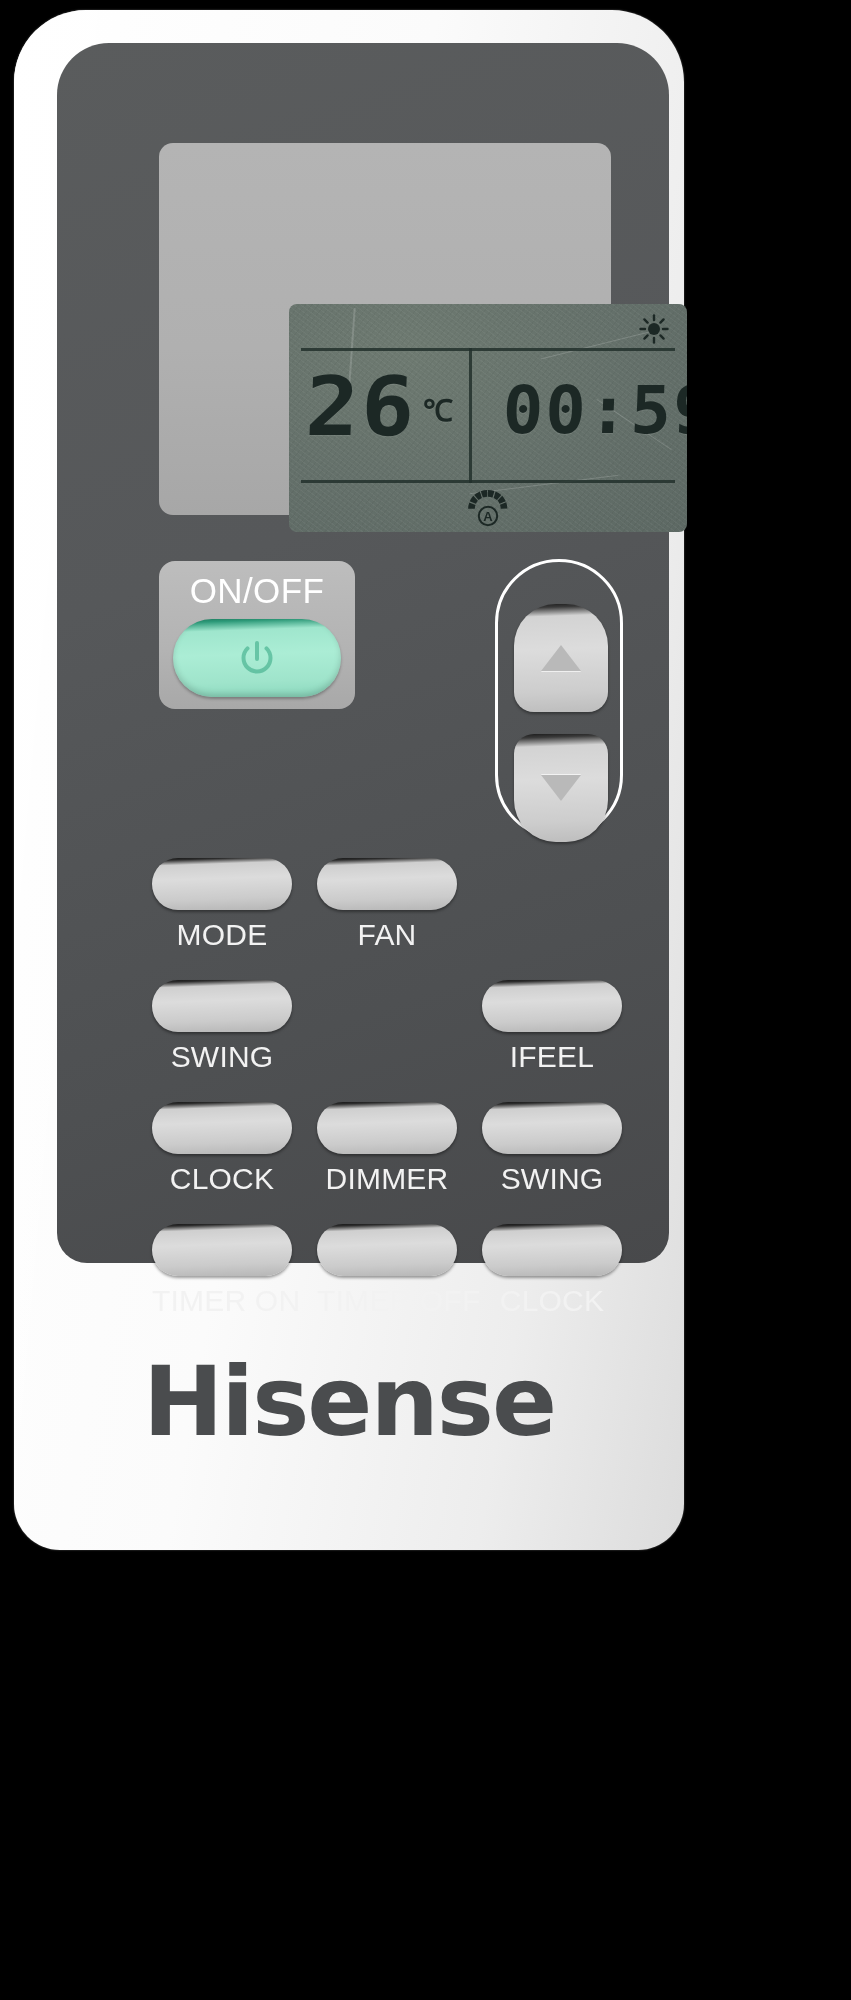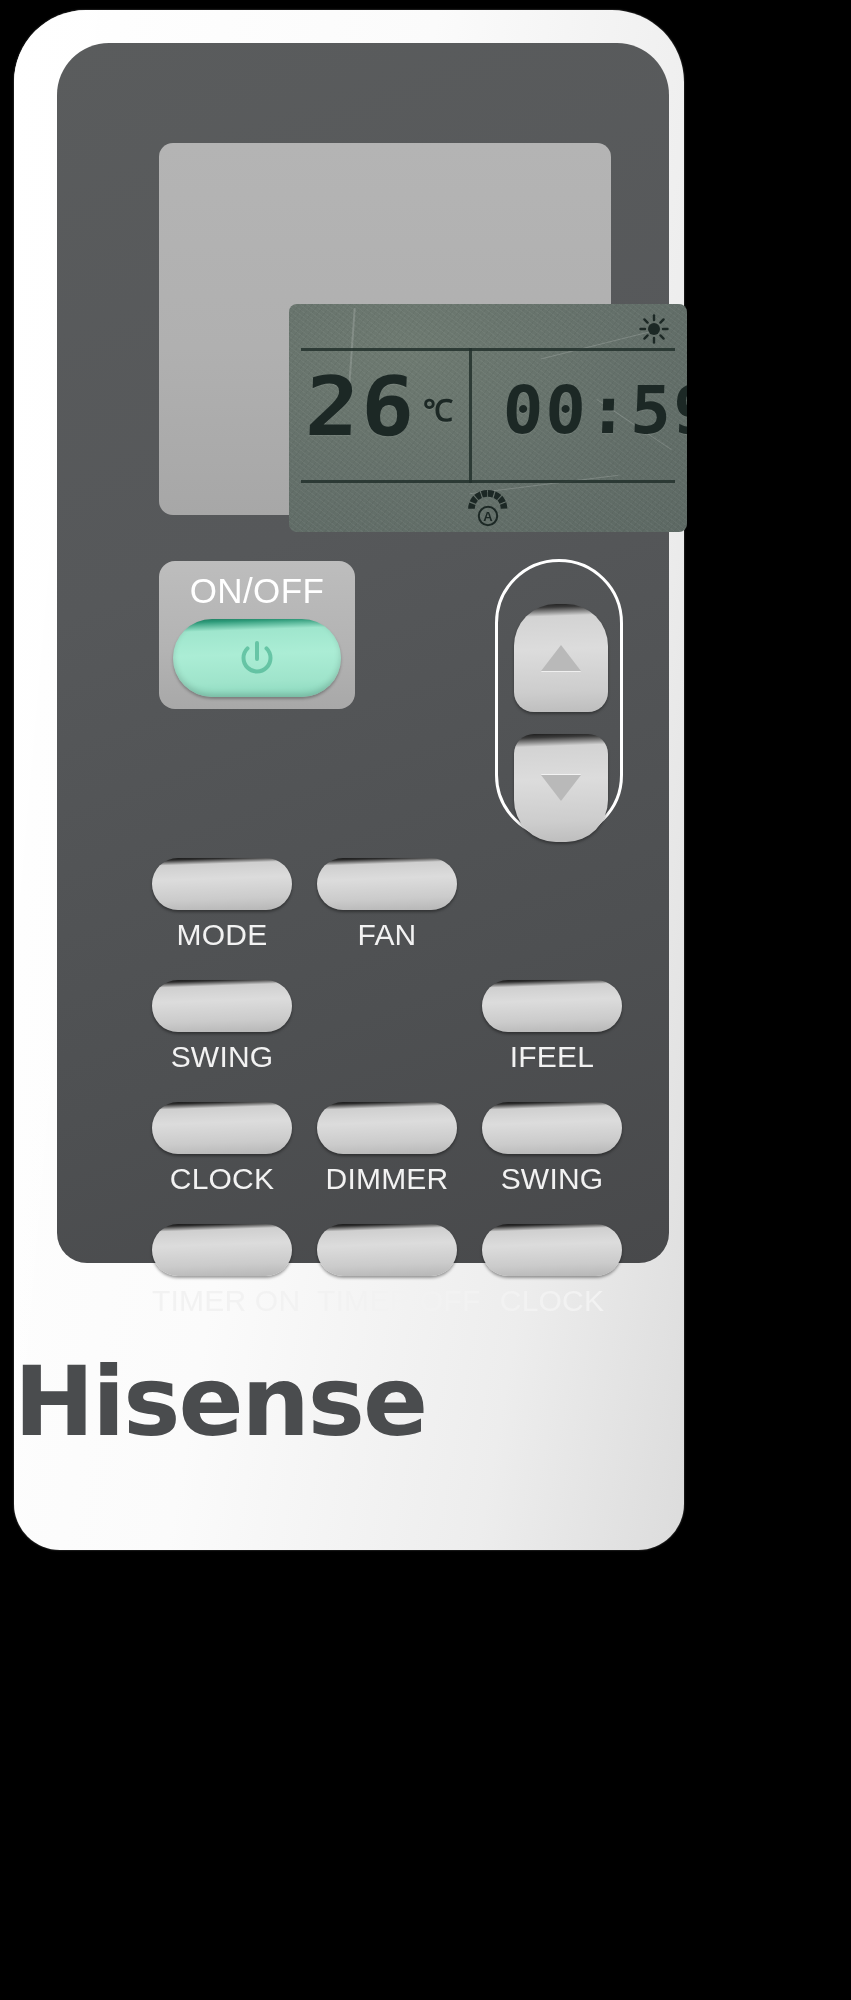--- a/index.html
+++ b/index.html
@@ -239,20 +239,21 @@
     font-weight: 400;
     white-space: nowrap;
     letter-spacing: .2px;
   }
 
   
   .brand {
     position: absolute;
     left: 0; top: 1336px;
     width: 670px;
+    text-align: center;
     color: #4a4c4e;
     font-size: 96px;
     font-weight: 700;
     letter-spacing: -2px;
     font-family: "DejaVu Sans", sans-serif;
   }
 </style>
 </head>
 <body>
 

